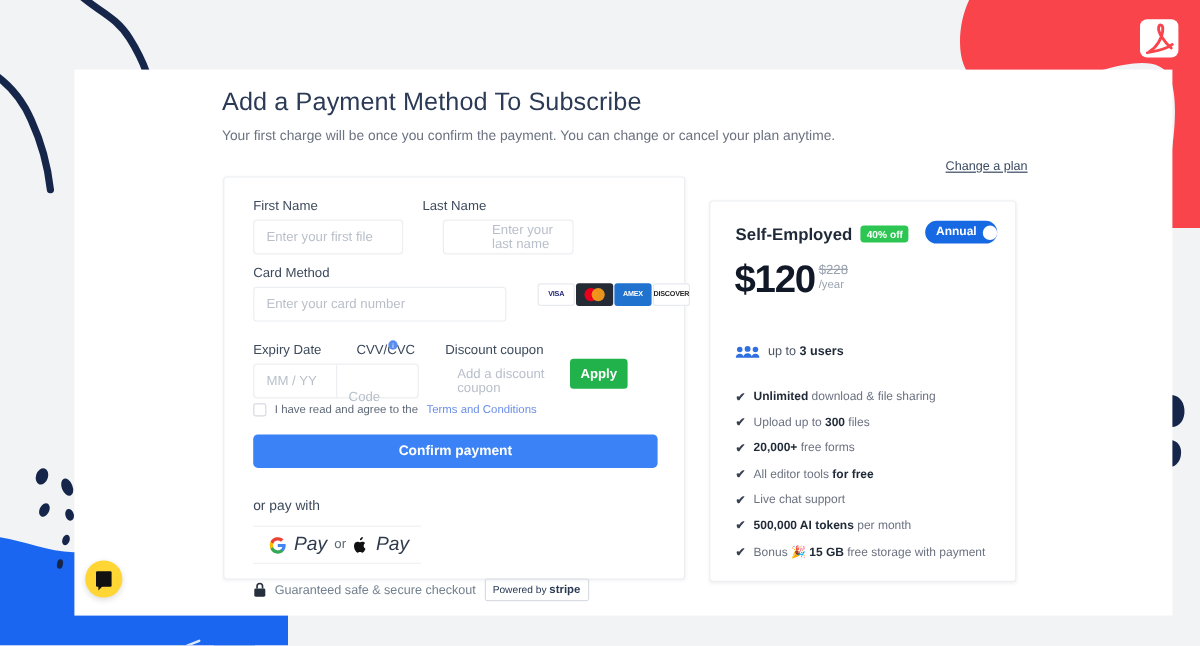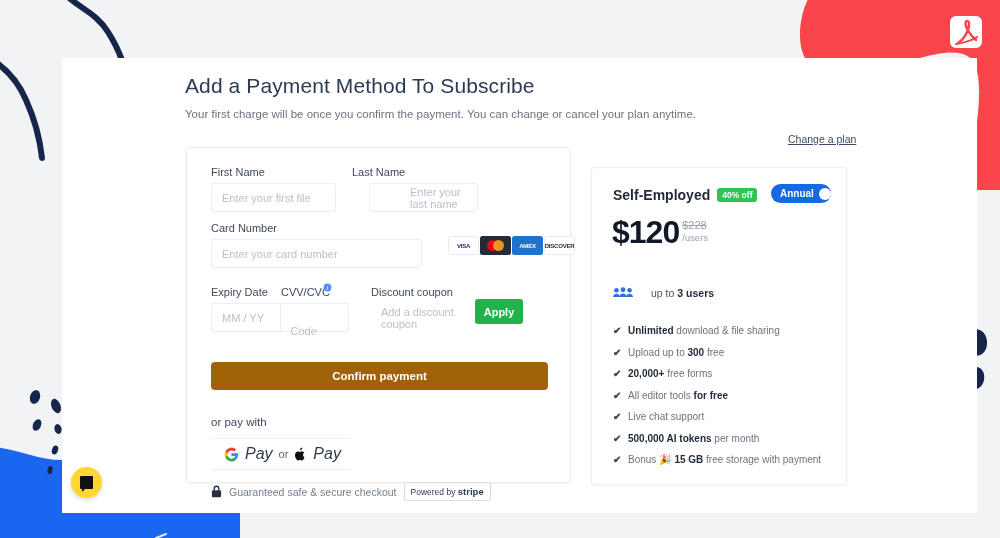--- a/index.html
+++ b/index.html
@@ -75,21 +75,21 @@
            font-size: 6px; font-weight: 700; letter-spacing: -.2px; }
   .brand-visa { background: #fff; border: 1px solid #e8eaee; color: #1a1f71; }
   .brand-mc   { background: #252b35; position: relative; }
   .brand-amex { background: #1f72cd; color: #fff; }
   .brand-disc { background: #fff; border: 1px solid #e8eaee; color: #2a2a2a; }
   .mc-c { position:absolute; top:4px; width:11px; height:11px; border-radius:50%; }
   .mc-l { left: 7px;  background:#eb001b; }
   .mc-r { right: 7px; background:#f79e1b; opacity:.92; }
 
   #f-exp-label   { position: absolute; left: 24px; top: 138px; }
-  #f-cvv-label   { position: absolute; left: 94px; top: 138px; }
+  #f-cvv-label   { position: absolute; left: 110px; top: 138px; }
   #cvv-info      { position: absolute; left: 136px; top: 135px; width: 9px; height: 9px; }
   #f-exp-cvv-box { position: absolute; left: 24px; top: 155px; width: 138px; height: 29px;
                    border: 1px solid #eceef1; border-radius: 3px; display: flex; }
   #f-exp-input   { flex: 1; display: flex; align-items: center; padding: 0 10px; border-right: 1px solid #eceef1; }
   #f-cvv-input   { flex: 1; display: flex; align-items: center; padding: 0 10px; margin-top: 26px; }
 
   #f-disc-label  { position: absolute; left: 184px; top: 138px; }
   #f-disc-input  { position: absolute; left: 184px; top: 155px; width: 109px; border: none; }
   #apply-btn {
     position: absolute; left: 288px; top: 151px; width: 48px; height: 25px;
@@ -97,21 +97,21 @@
     display: flex; align-items: center; justify-content: center; cursor: pointer;
   }
 
   #terms-row { position: absolute; left: 24px; top: 188px; display: flex; align-items: center; gap: 7px; }
   #terms-check { width: 11px; height: 11px; border: 1px solid #d6dae0; border-radius: 2px; background: #fff; cursor: pointer; }
   #terms-text { font-size: 9.5px; color: #5d6876; }
   #terms-link { font-size: 9.5px; color: #6b8ee8; cursor: pointer; }
 
   #confirm-btn {
     position: absolute; left: 24px; top: 214px; width: 337px; height: 28px;
-    background: #a16207; border-radius: 4px; color: #ffffff;
+    background: #3b82f6; border-radius: 4px; color: #ffffff;
     font-size: 11.5px; font-weight: 700;
     display: flex; align-items: center; justify-content: center; cursor: pointer;
   }
 
   #or-pay-with { position: absolute; left: 24px; top: 268px; font-size: 11.5px; color: #3d4a5c; }
 
   #wallets {
     position: absolute; left: 24px; top: 290px; width: 140px; height: 32px;
     border-top: 1px solid #f0f1f4; border-bottom: 1px solid #f0f1f4;
     display: flex; align-items: center; gap: 6px; padding-left: 13px; cursor: pointer;
@@ -149,21 +149,21 @@
   }
   #billing-label { color: #fff; font-size: 10px; font-weight: 700; }
   #billing-knob { width: 12px; height: 12px; border-radius: 50%; background: #fff; }
 
   #price-row { position: absolute; left: 20px; top: 48px; display: flex; align-items: flex-start; }
   #price-amount { font-size: 32px; font-weight: 700; color: #111827; letter-spacing: -1px; line-height: 1; }
   #price-side { margin-left: 3px; margin-top: 3px; }
   #price-old { font-size: 11px; color: #9aa2ae; text-decoration: line-through; display: block; }
   #price-period { font-size: 9.5px; color: #9aa2ae; display: block; margin-top: 1px; }
 
-  #users-row { position: absolute; left: 21px; top: 119px; display: flex; align-items: flex-start; gap: 18px; }
+  #users-row { position: absolute; left: 21px; top: 119px; display: flex; align-items: flex-end; gap: 7px; }
   #users-text { font-size: 10.5px; color: #4b5563; }
   #users-text b { color: #1f2937; }
 
   #features { position: absolute; left: 21px; top: 152px; width: 220px; }
   .feat { display: flex; align-items: center; gap: 7px; height: 21.5px; }
   .feat-check { color: #374151; font-size: 10px; font-weight: 700; width: 8px; }
   .feat-text { font-size: 10px; color: #6b7280; }
   .feat-text b { color: #1f2937; font-weight: 700; }
 
   
@@ -241,21 +241,21 @@
       <div class="fld-label" id="f-first-label">First Name</div>
       <div class="fld-input" id="f-first-input">
         <span class="ph">Enter your first file</span>
       </div>
 
       <div class="fld-label" id="f-last-label">Last Name</div>
       <div class="fld-input" id="f-last-input">
         <span class="ph">Enter your last name</span>
       </div>
 
-      <div class="fld-label" id="f-card-label">Card Number</div>
+      <div class="fld-label" id="f-card-label">Card Method</div>
       <div class="fld-input" id="f-card-input">
         <span class="ph">Enter your card number</span>
       </div>
 
       <div id="card-brands">
         <div class="brand brand-visa">
           <span>VISA</span>
         </div>
         <div class="brand brand-mc">
           <span class="mc-c mc-l"></span>
@@ -284,20 +284,25 @@
           <span class="ph">Code</span>
         </div>
       </div>
 
       <div class="fld-label" id="f-disc-label">Discount coupon</div>
       <div class="fld-input" id="f-disc-input">
         <span class="ph">Add a discount coupon</span>
       </div>
       <div id="apply-btn">Apply</div>
 
+      <div id="terms-row">
+        <div id="terms-check"></div>
+        <span id="terms-text">I have read and agree to the</span>
+        <span id="terms-link">Terms and Conditions</span>
+      </div>
 
       <div id="confirm-btn">Confirm payment</div>
 
       <div id="or-pay-with">or pay with</div>
 
       <div id="wallets">
         <svg width="15" height="15" viewBox="0 0 24 24">
           <path fill="#4285F4" d="M22.5 12.2c0-.8-.07-1.5-.2-2.2H12v4.2h5.9a5 5 0 0 1-2.2 3.3v2.7h3.5c2-1.9 3.3-4.7 3.3-8z"></path>
           <path fill="#34A853" d="M12 23c3 0 5.5-1 7.2-2.8l-3.5-2.7a6.6 6.6 0 0 1-9.9-3.4H2.2v2.8A11 11 0 0 0 12 23z"></path>
           <path fill="#FBBC05" d="M5.8 14.1a6.6 6.6 0 0 1 0-4.2V7.1H2.2a11 11 0 0 0 0 9.8l3.6-2.8z"></path>
@@ -334,21 +339,21 @@
 
       <div id="billing-toggle">
         <span id="billing-label">Annual</span>
         <span id="billing-knob"></span>
       </div>
 
       <div id="price-row">
         <span id="price-amount">$120</span>
         <span id="price-side">
           <span id="price-old">$228</span>
-          <span id="price-period">/users</span>
+          <span id="price-period">/year</span>
         </span>
       </div>
 
       <div id="users-row">
         <svg width="20" height="11" viewBox="0 0 26 14">
           <g fill="#2f6fe0">
             <circle cx="4.5" cy="4" r="3"></circle>
               <path d="M0 13c0-2.6 2-4.4 4.5-4.4S9 10.4 9 13z"></path>
             <circle cx="13" cy="3.4" r="3.2"></circle>
               <path d="M8.2 13c0-2.8 2.1-4.8 4.8-4.8s4.8 2 4.8 4.8z"></path>
@@ -362,21 +367,21 @@
         </span>
       </div>
 
       <div id="features">
         <div class="feat">
           <span class="feat-check">✔</span>
           <span class="feat-text"><b>Unlimited</b> <span>download &amp; file sharing</span></span>
         </div>
         <div class="feat">
           <span class="feat-check">✔</span>
-          <span class="feat-text"><span>Upload up to</span> <b>300</b> <span>free</span></span>
+          <span class="feat-text"><span>Upload up to</span> <b>300</b> <span>files</span></span>
         </div>
         <div class="feat">
           <span class="feat-check">✔</span>
           <span class="feat-text"><b>20,000+</b> <span>free forms</span></span>
         </div>
         <div class="feat">
           <span class="feat-check">✔</span>
           <span class="feat-text"><span>All editor tools</span> <b>for free</b></span>
         </div>
         <div class="feat">

